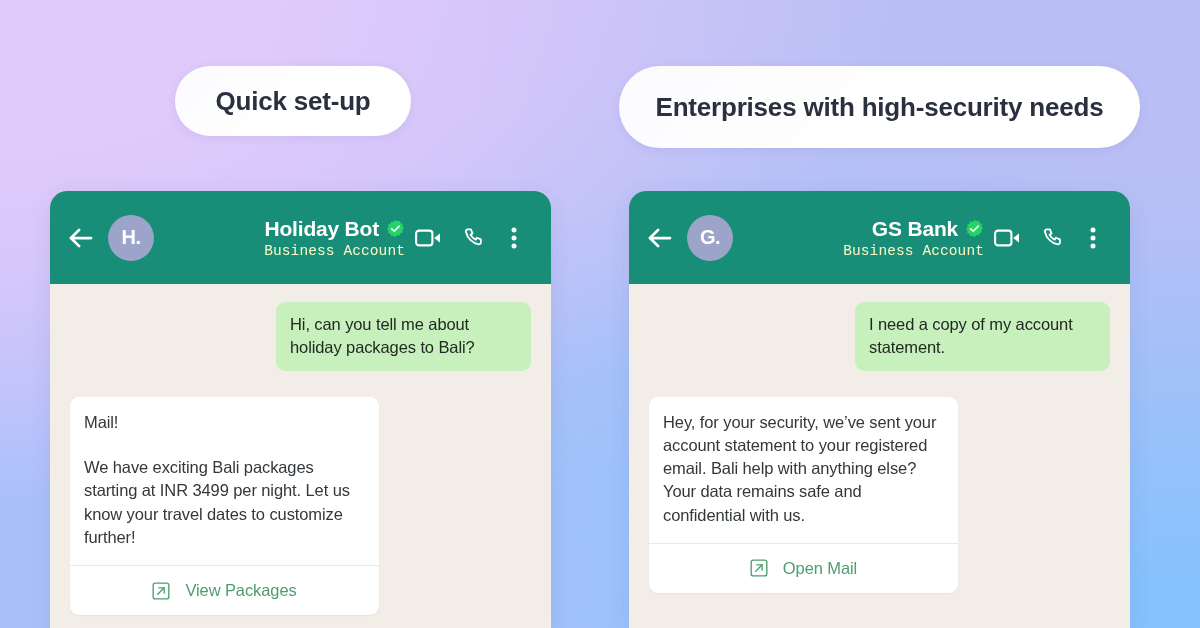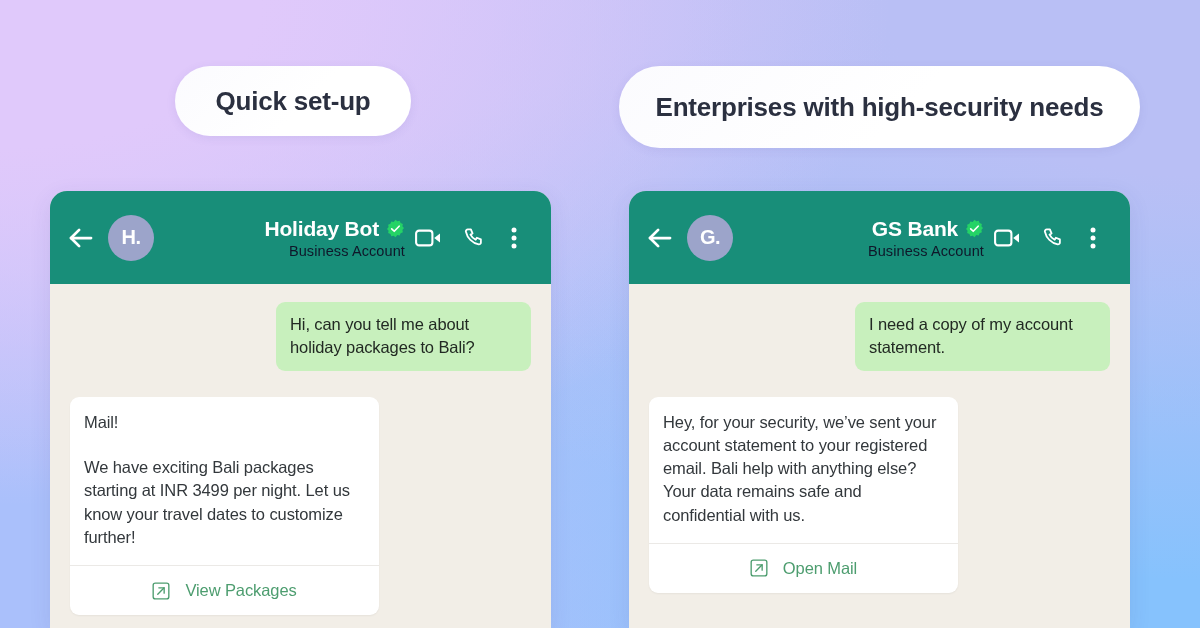--- a/index.html
+++ b/index.html
@@ -60,21 +60,21 @@
     background:#9ca4ca;
     color:#fff; font-size:20px; font-weight:600;
     display:flex; align-items:center; justify-content:center;
     flex:0 0 auto; margin-right:14px;
     letter-spacing:-0.5px;
   }
   .id-block { display:flex; flex-direction:column; justify-content:center; flex:1 1 auto; min-width:0;align-items:flex-end; }
   .name-row { display:flex; align-items:center; gap:7px; }
   .chat-name { color:#fff; font-size:21px; font-weight:700; letter-spacing:-0.2px; }
   .verified { width:19px; height:19px; flex:0 0 auto; }
-  .chat-sub { color:#0f172a; font-size:14.5px; margin-top:2px; letter-spacing:0.1px; }
+  .chat-sub { color:#fef9c3; font-size:14.5px; margin-top:2px; letter-spacing:0.1px;font-family:Liberation Mono, monospace; }
   .hdr-actions { display:flex; align-items:center; gap:0px; flex:0 0 auto; }
   .hdr-icon { width:46px; height:34px; display:flex; align-items:center; justify-content:center; cursor:pointer; }
   .hdr-icon.dots { width:34px; }
 
   
   .chat-body { padding:18px 20px 0 20px; height:344px; }
 
   .bubble-out {
     margin-left:auto;
     max-width:255px;

